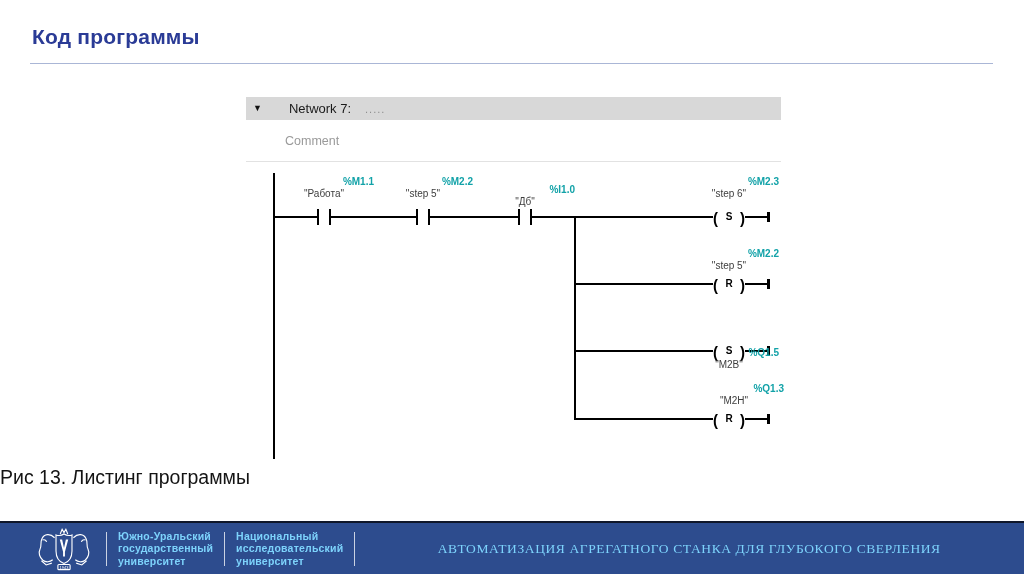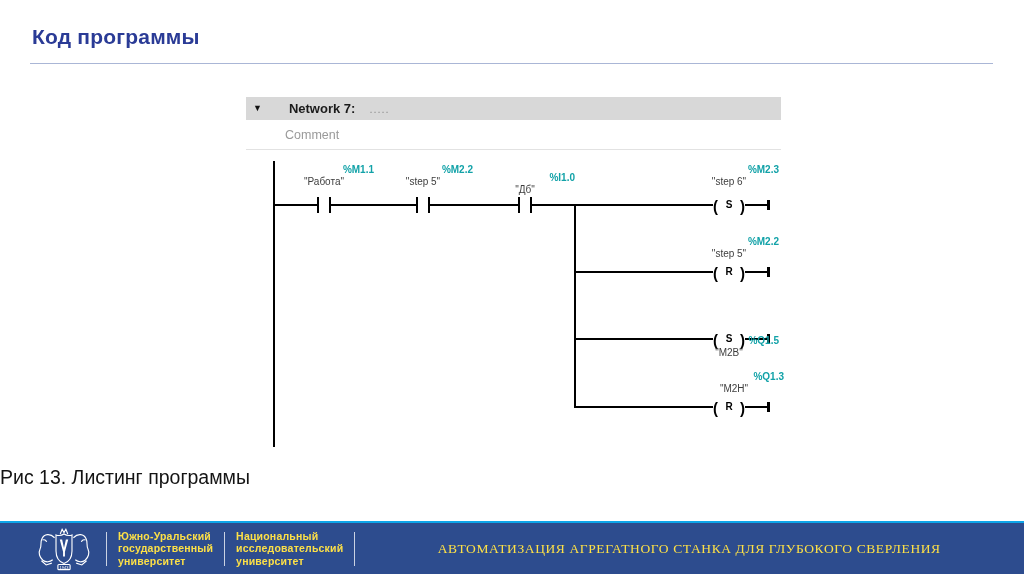--- a/index.html
+++ b/index.html
@@ -14,24 +14,24 @@
   }
   .title-rule{position:absolute;left:30px;top:63px;width:963px;height:1px;background:#aab6d6;}
 
   
   .tia{position:absolute;left:246px;top:97px;width:535px;}
   .net-header{
     height:23px;background:#d8d8d8;display:flex;align-items:center;
     font-size:13px;color:#1a1a1a;
   }
   .net-collapse{margin-left:7px;font-size:9px;color:#111;line-height:1;}
-  .net-label{margin-left:27px;font-weight:bold;}
+  .net-label{margin-left:27px;font-weight:normal;}
   .net-dots{margin-left:14px;color:#8f8f8f;font-size:11px;letter-spacing:1px;}
   .comment-row{
-    height:30px;display:flex;align-items:center;padding-left:39px;
+    height:42px;display:flex;align-items:center;padding-left:39px;
     font-size:12.5px;color:#9a9a9a;border-bottom:1px solid #e2e2e2;box-sizing:border-box;
   }
   .ladder{position:relative;width:535px;height:304px;background:#fff;}
   .ln{position:absolute;background:#000;z-index:1;}
   .contact{
     position:absolute;width:14px;height:16px;box-sizing:border-box;background:#fff;
     border-left:2px solid #000;border-right:2px solid #000;z-index:2;
   }
   .coil{
     position:absolute;width:32px;height:18px;background:#fff;z-index:2;
@@ -43,22 +43,22 @@
   .lbl .addr{font-size:10px;font-weight:600;color:#12a2a8;text-align:right;}
   .lbl .opname{font-size:10px;color:#3d3d3d;}
 
   
   .caption{position:absolute;left:0;top:466px;width:100%;
     font-size:19.5px;color:#141414;}
 
   
   .footer{
     position:absolute;left:0;bottom:0;width:100%;height:53px;background:#2d4c8e;
-    border-top:2px solid #0ea5e9;box-sizing:border-box;display:flex;align-items:center;
-    color:#fde047;
+    border-top:2px solid #0f172a;box-sizing:border-box;display:flex;align-items:center;
+    color:#7dd3fc;
   }
   .footer-logo{margin-left:33px;flex:0 0 auto;}
   .fsep{width:1px;height:34px;background:rgba(255,255,255,.75);margin:0 11px;flex:0 0 auto;}
   .org{font-size:10.5px;font-weight:bold;line-height:12.5px;letter-spacing:.2px;flex:0 0 auto;}
   .footer-title{
     flex:1;text-align:center;font-family:"Liberation Serif",serif;font-weight:normal;
     font-size:13.5px;letter-spacing:.6px;padding:0 18px 0 6px;
   }
 </style>
 </head>

